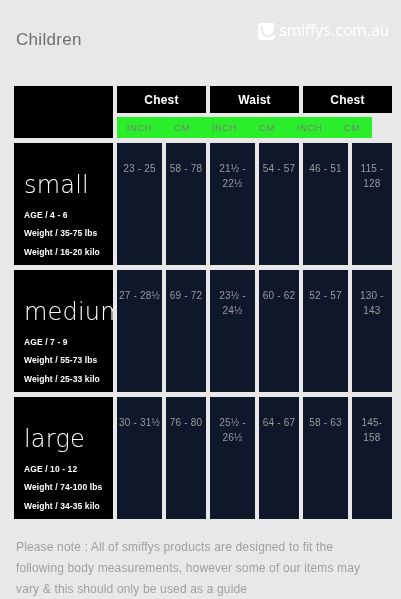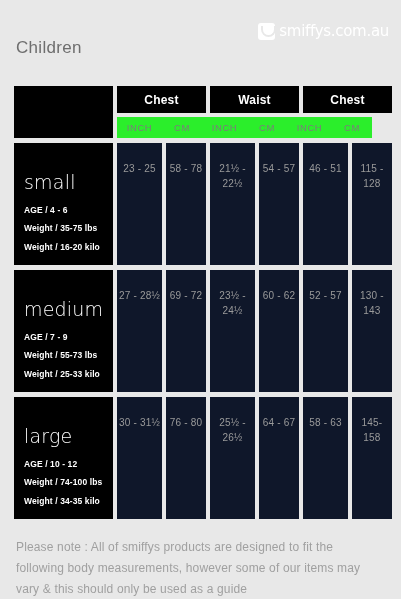--- a/index.html
+++ b/index.html
@@ -25,21 +25,21 @@
     width:11px; height:9px;
     border:2px solid #e8e8e8; border-top:none;
     border-radius:0 0 8px 8px;
   }
   .brand-text {
     color:#ffffff; font-size:15px; letter-spacing:-0.3px;
     font-family:"DejaVu Sans", sans-serif;
   }
 
   .page-title {
-    position:absolute; left:16px; top:38px;
+    position:absolute; left:16px; top:30px;
     font-size:17px; color:#6e6e6e; letter-spacing:0.3px;
   }
 
   
   .table { position:absolute; left:14px; top:86px; width:373px; }
 
   .row { display:flex; gap:4px; margin-bottom:5px; }
 
   .hdr-row { height:52px; }
   .corner-cell {
@@ -64,21 +64,21 @@
   .c-cm   { flex:0 0 40px; }
   .pair   { display:flex; gap:4px; flex:0 0 89px; }
 
   
   .body-row { height:122px; }
   .size-cell {
     width:99px; flex:0 0 99px; background:#000000; color:#ffffff;
     padding:30px 10px 0 10px;
   }
   .size-name {
-    font-size:19px; font-weight:300; letter-spacing:0.2px;
+    font-size:24px; font-weight:300; letter-spacing:0.2px;
     font-family:"DejaVu Sans", sans-serif; line-height:1;
     margin-bottom:14px;
   }
   .size-detail {
     font-size:8.5px; font-weight:bold; line-height:1.1;
     margin-bottom:9px; letter-spacing:0.1px;
   }
   .data-cell {
     background:#0f172a; color:#9a9a9a; font-size:10px;
     padding-top:19px; text-align:center; line-height:1.45;

